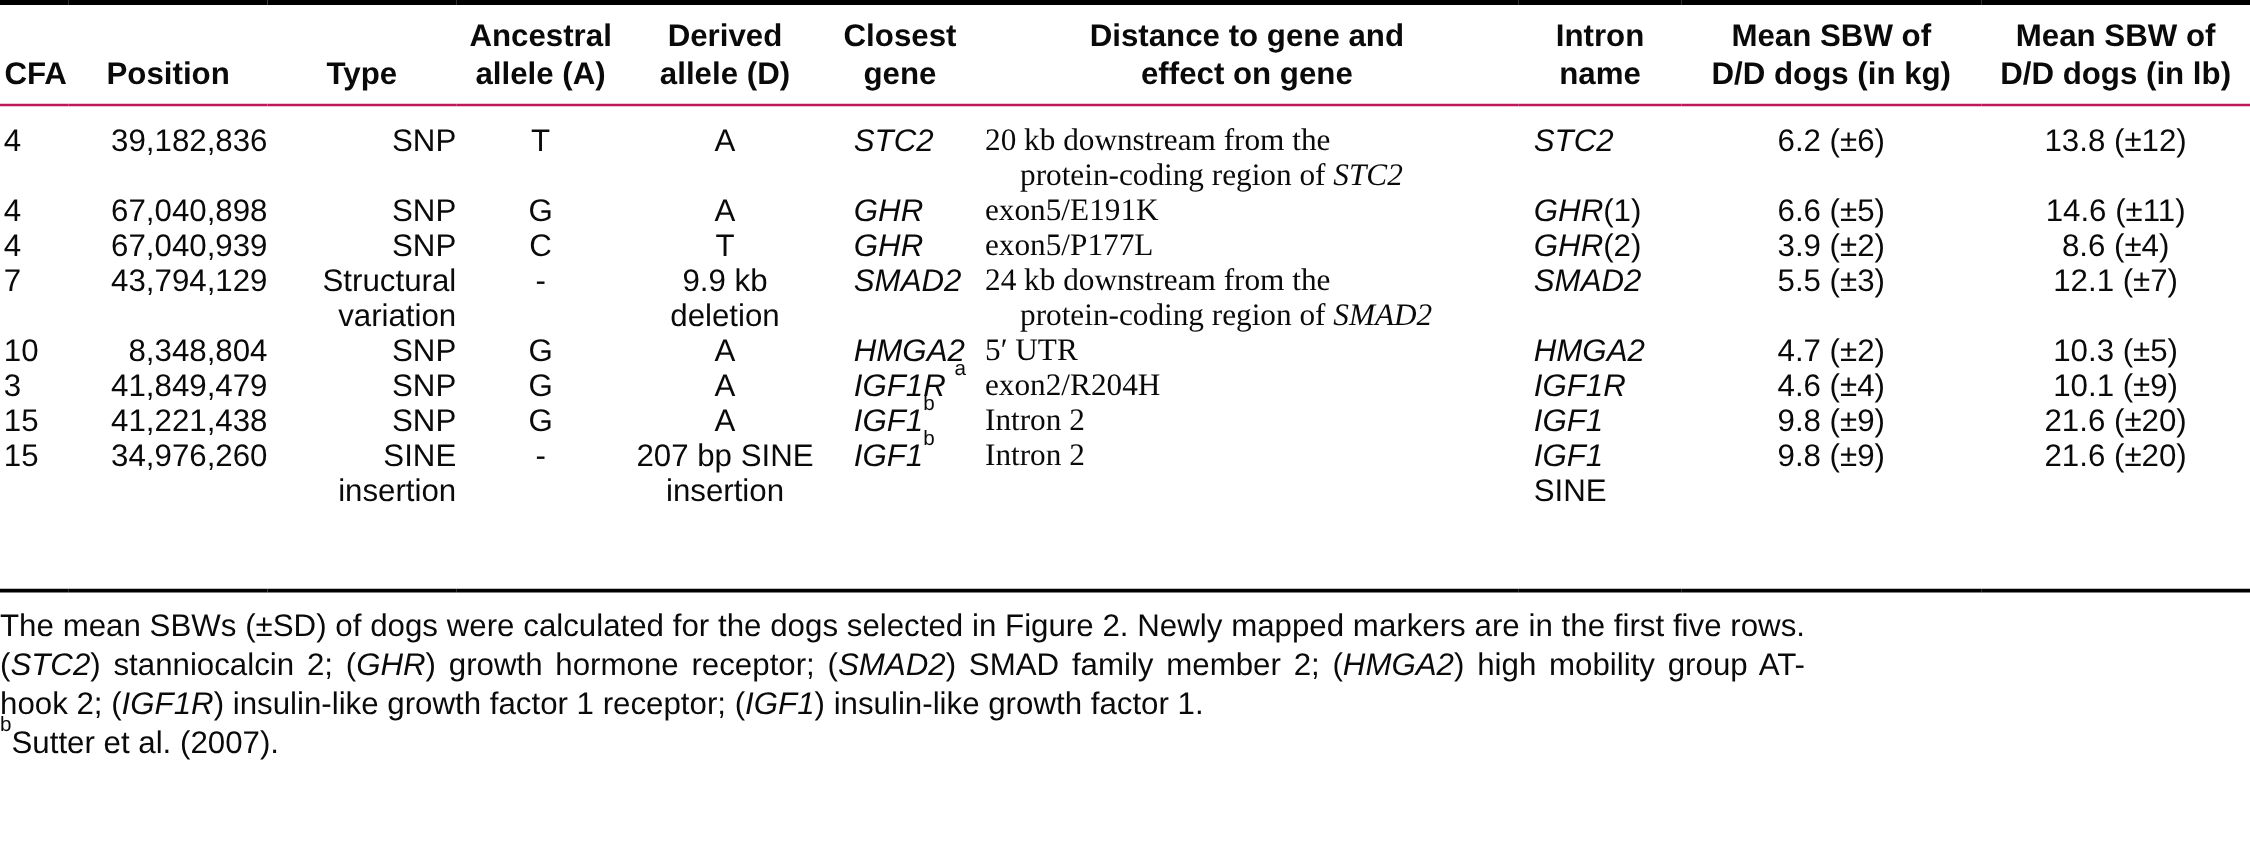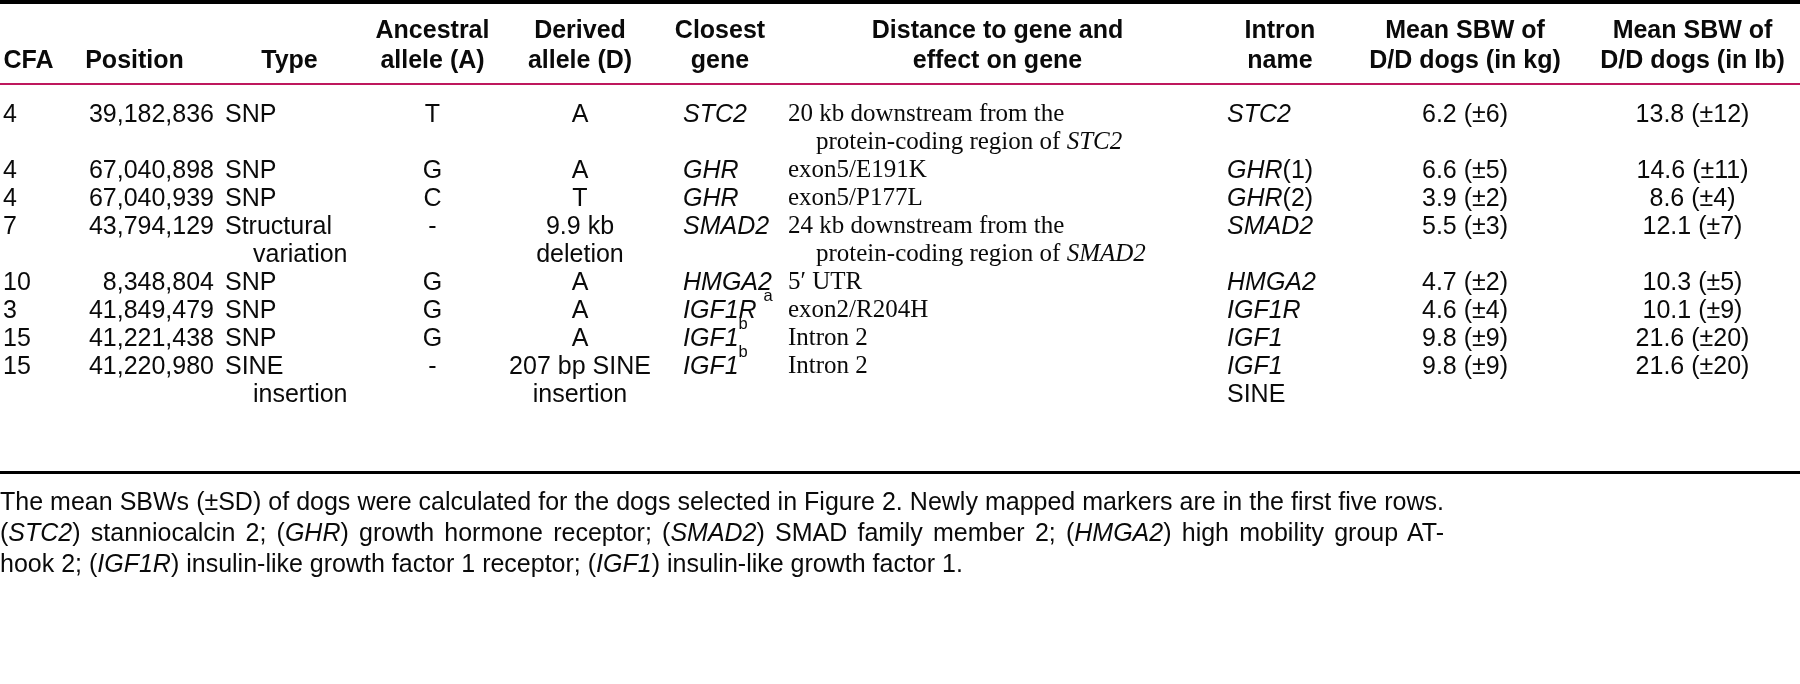--- a/index.html
+++ b/index.html
@@ -39,21 +39,21 @@
     font-size: 25px; line-height: 28px;
     vertical-align: top;
     white-space: pre-line;
     padding: 0;
   }
   tbody tr:first-child td { padding-top: 14px; }
   tbody tr:last-child  td { padding-bottom: 64px; }
 
   tbody td:nth-child(1)  { text-align: left;  padding-left: 3px; }
   tbody td:nth-child(2)  { text-align: right; padding-right: 0; }
-  tbody td:nth-child(3)  { text-align: left;  padding-left: 39px; text-indent: -28px; }
+  tbody td:nth-child(3)  { text-align: right;  padding-left: 39px; text-indent: -28px; }
   tbody td:nth-child(4)  { text-align: center; }
   tbody td:nth-child(5)  { text-align: center; }
   tbody td:nth-child(6)  { text-align: left;  padding-left: 23px; }
   tbody td:nth-child(7)  { text-align: left;  padding-left: 36px; text-indent: -28px; font-family: Liberation Serif, serif; }
   tbody td:nth-child(8)  { text-align: left;  padding-left: 12px; }
   tbody td:nth-child(9)  { text-align: center; }
   tbody td:nth-child(10) { text-align: center; }
 
   .it { font-style: italic; }
   sup { font-size: 66%; line-height: 0; position: relative; top: -0.45em; }
@@ -187,32 +187,33 @@
           <td><span>G</span></td>
           <td><span>A</span></td>
           <td><span class="it">IGF1</span><sup>b</sup></td>
           <td><span>Intron 2</span></td>
           <td><span class="it">IGF1</span></td>
           <td><span>9.8 (±9)</span></td>
           <td><span>21.6 (±20)</span></td>
         </tr>
         <tr>
           <td><span>15</span></td>
-          <td><span>41,220,980</span></td>
+          <td><span>34,976,260</span></td>
           <td><span>SINE
 insertion</span></td>
           <td><span>-</span></td>
           <td><span>207 bp SINE
 insertion</span></td>
           <td><span class="it">IGF1</span><sup>b</sup></td>
           <td><span>Intron 2</span></td>
           <td><span class="it">IGF1</span><span> SINE</span></td>
           <td><span>9.8 (±9)</span></td>
           <td><span>21.6 (±20)</span></td>
         </tr>
       </tbody>
   </table>
 
   <div class="footnotes">
     <div class="fn-main" id="fn-main"><span>The mean SBWs (±SD) of dogs were calculated for the dogs selected in Figure 2. Newly mapped markers are in the first five rows. (</span><span class="it">STC2</span><span>) stanniocalcin 2; (</span><span class="it">GHR</span><span>) growth hormone receptor; (</span><span class="it">SMAD2</span><span>) SMAD family member 2; (</span><span class="it">HMGA2</span><span>) high mobility group AT-hook 2; (</span><span class="it">IGF1R</span><span>) insulin-like growth factor 1 receptor; (</span><span class="it">IGF1</span><span>) insulin-like growth factor 1.</span></div>
+    <div class="fn-ref" id="fn-b"><sup>b</sup><span>Sutter et al. (2007).</span></div>
   </div>
 
 </div>
 
 </body></html>

